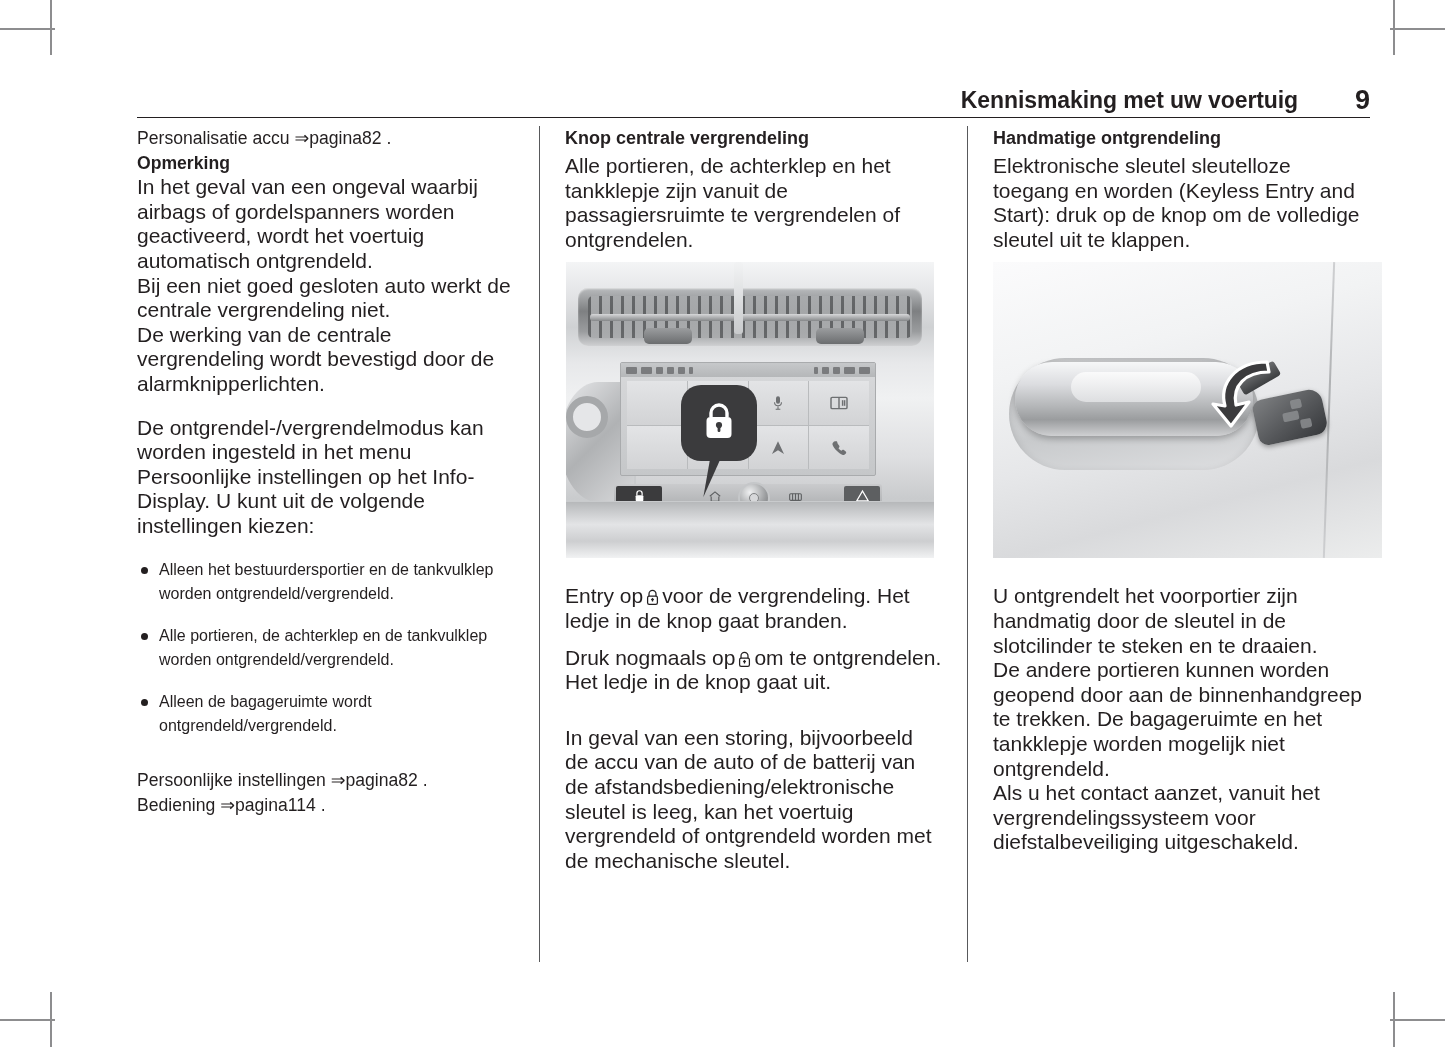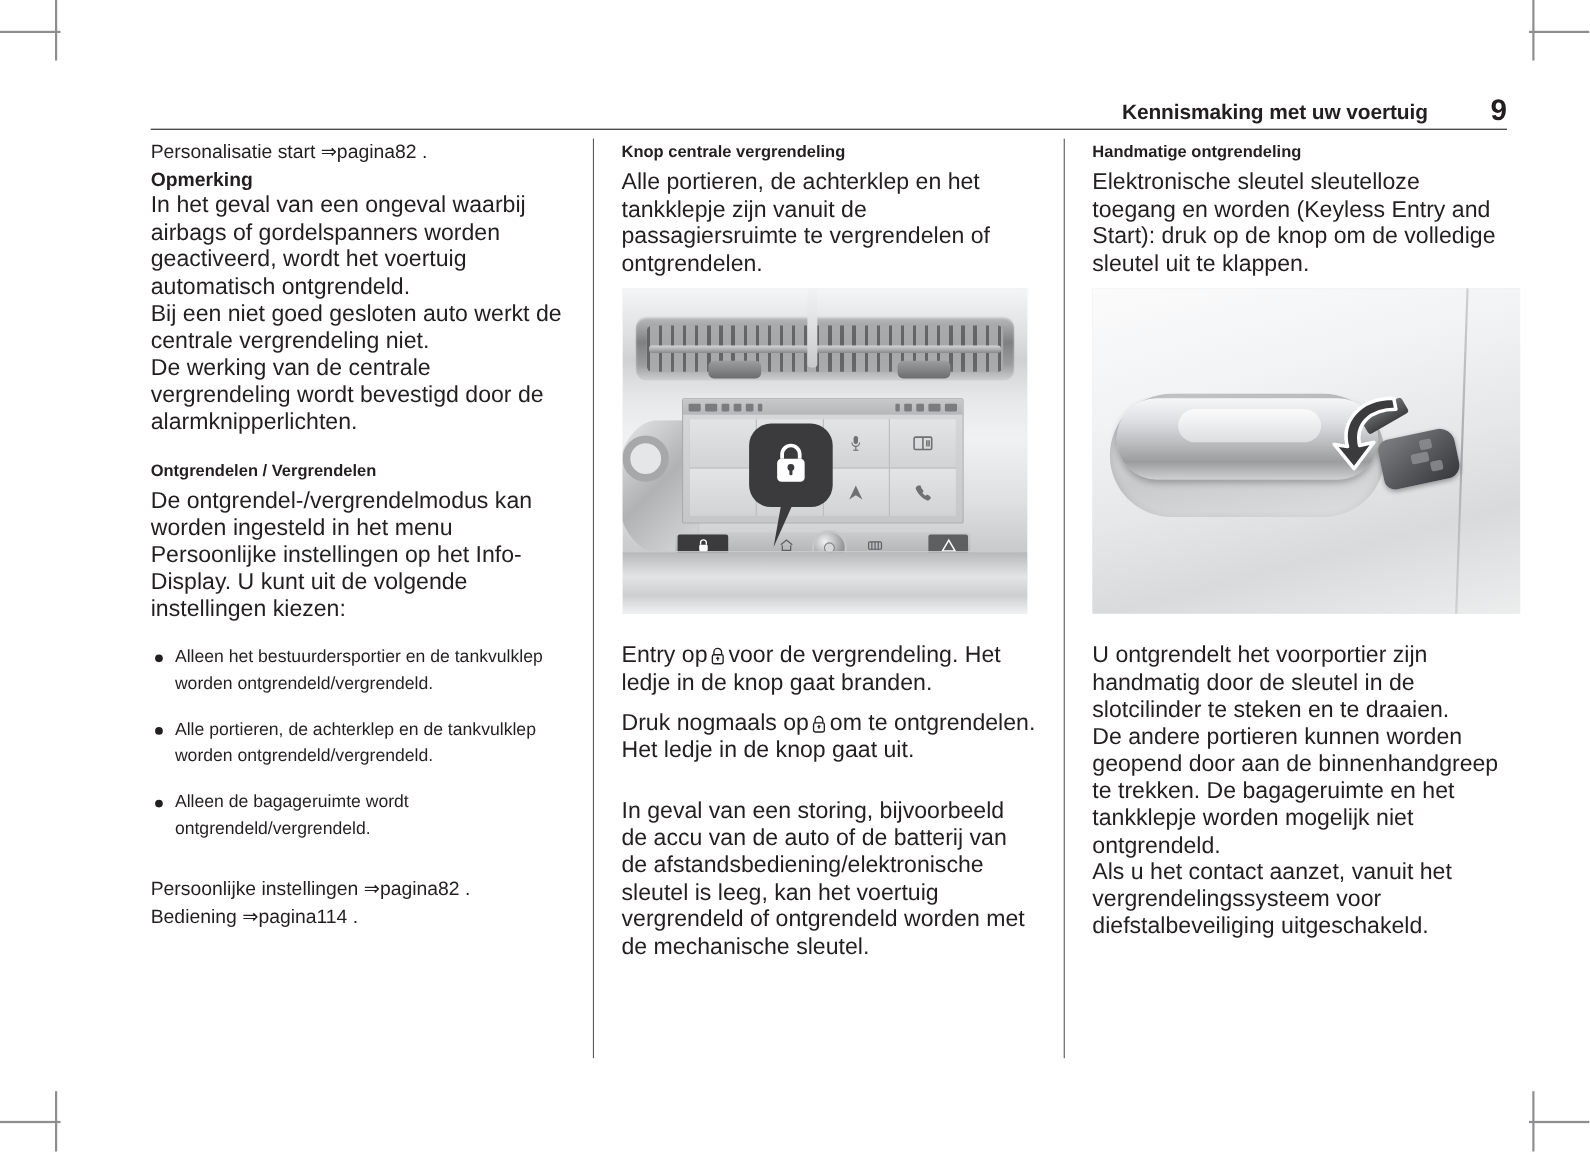--- a/index.html
+++ b/index.html
@@ -41,21 +41,21 @@
 
   
   .header {
     position: relative;
     height: 36px;
   }
   .header-title {
     position: absolute;
     right: 72px;
     bottom: 4px;
-    font-size: 19px;
+    font-size: 23px;
     font-weight: bold;
     letter-spacing: -0.1px;
     color: #231f20;
     white-space: nowrap;
   }
   .header-pageno {
     position: absolute;
     right: 0px;
     bottom: 2px;
     font-size: 27px;
@@ -100,21 +100,21 @@
   }
 
   
   p {
     margin: 0;
     font-size: 21px;
     line-height: 24.6px;
     color: #231f20;
   }
   .h2 {
-    font-size: 15px;
+    font-size: 18px;
     font-weight: bold;
     line-height: 25px;
     margin: 0 0 3px 0;
     color: #231f20;
   }
   .h3 {
     font-size: 17.6px;
     font-weight: bold;
     line-height: 24.6px;
     margin: 0;
@@ -469,28 +469,27 @@
 
   <div class="header">
     <div class="header-title">Kennismaking met uw voertuig</div>
     <div class="header-pageno">9</div>
     <div class="header-rule"></div>
   </div>
 
   <div class="cols">
 
     <div class="col">
-      <p class="arrowref">Personalisatie start ⇒pagina82 .</p>
+      <p class="arrowref">Personalisatie accu ⇒pagina82 .</p>
       <p class="h3">Opmerking</p>
       <p>In het geval van een ongeval waarbij airbags of gordelspanners worden geactiveerd, wordt het voertuig automatisch ontgrendeld.</p>
       <p>Bij een niet goed gesloten auto werkt de centrale vergrendeling niet.</p>
       <p>De werking van de centrale vergrendeling wordt bevestigd door de alarmknipperlichten.</p>
 
       <div class="gap-md"></div>
-      <p class="h2">Ontgrendelen / Vergrendelen</p>
       <p>De ontgrendel-/vergrendelmodus kan worden ingesteld in het menu Persoonlijke instellingen op het Info-Display. U kunt uit de volgende instellingen kiezen:</p>
 
       <div class="gap-md"></div>
       <ul class="bullets">
         <li>Alleen het bestuurdersportier en de tankvulklep worden ontgrendeld/vergrendeld.</li>
         <li>Alle portieren, de achterklep en de tankvulklep worden ontgrendeld/vergrendeld.</li>
         <li>Alleen de bagageruimte wordt ontgrendeld/vergrendeld.</li>
       </ul>
 
       <div class="gap-sm"></div>

